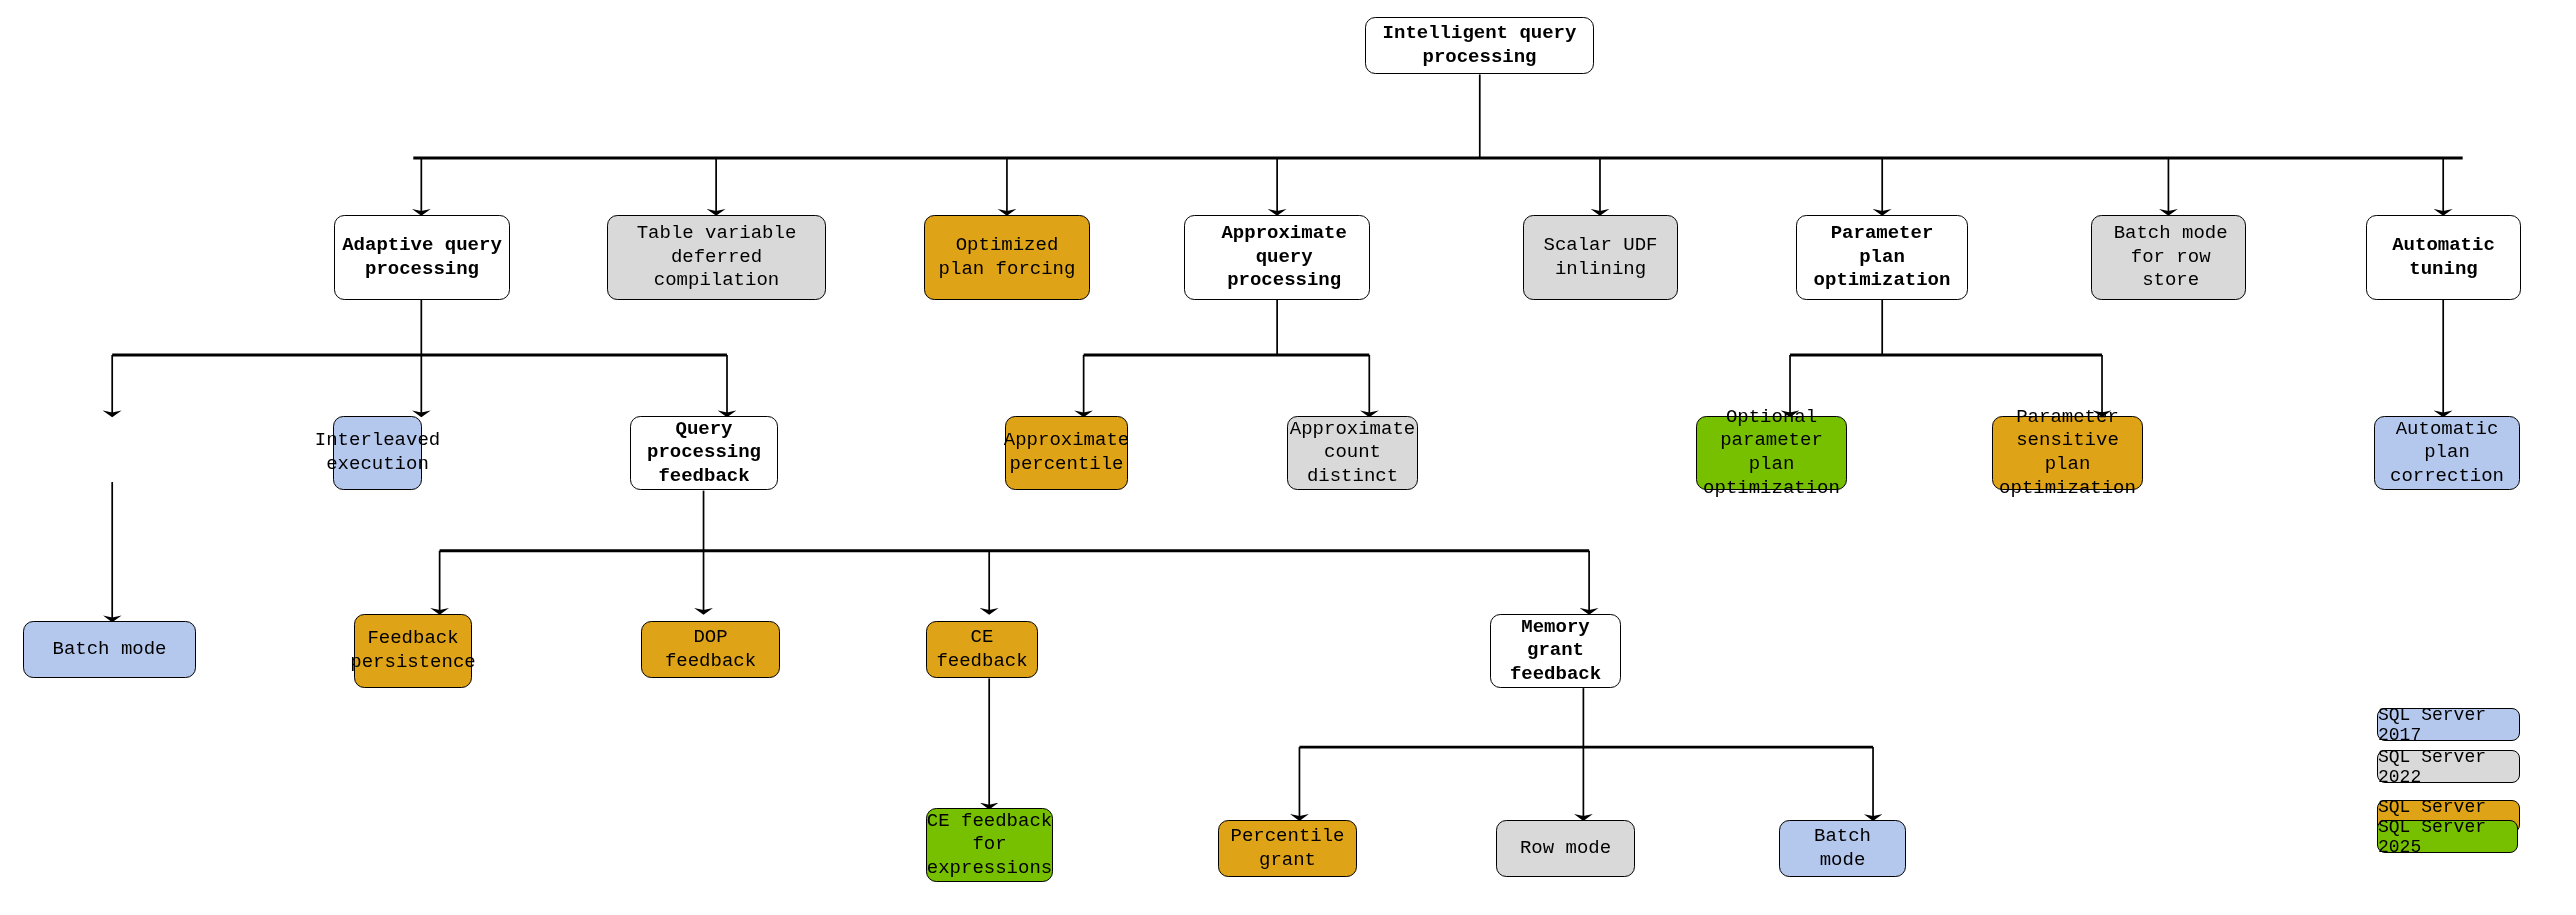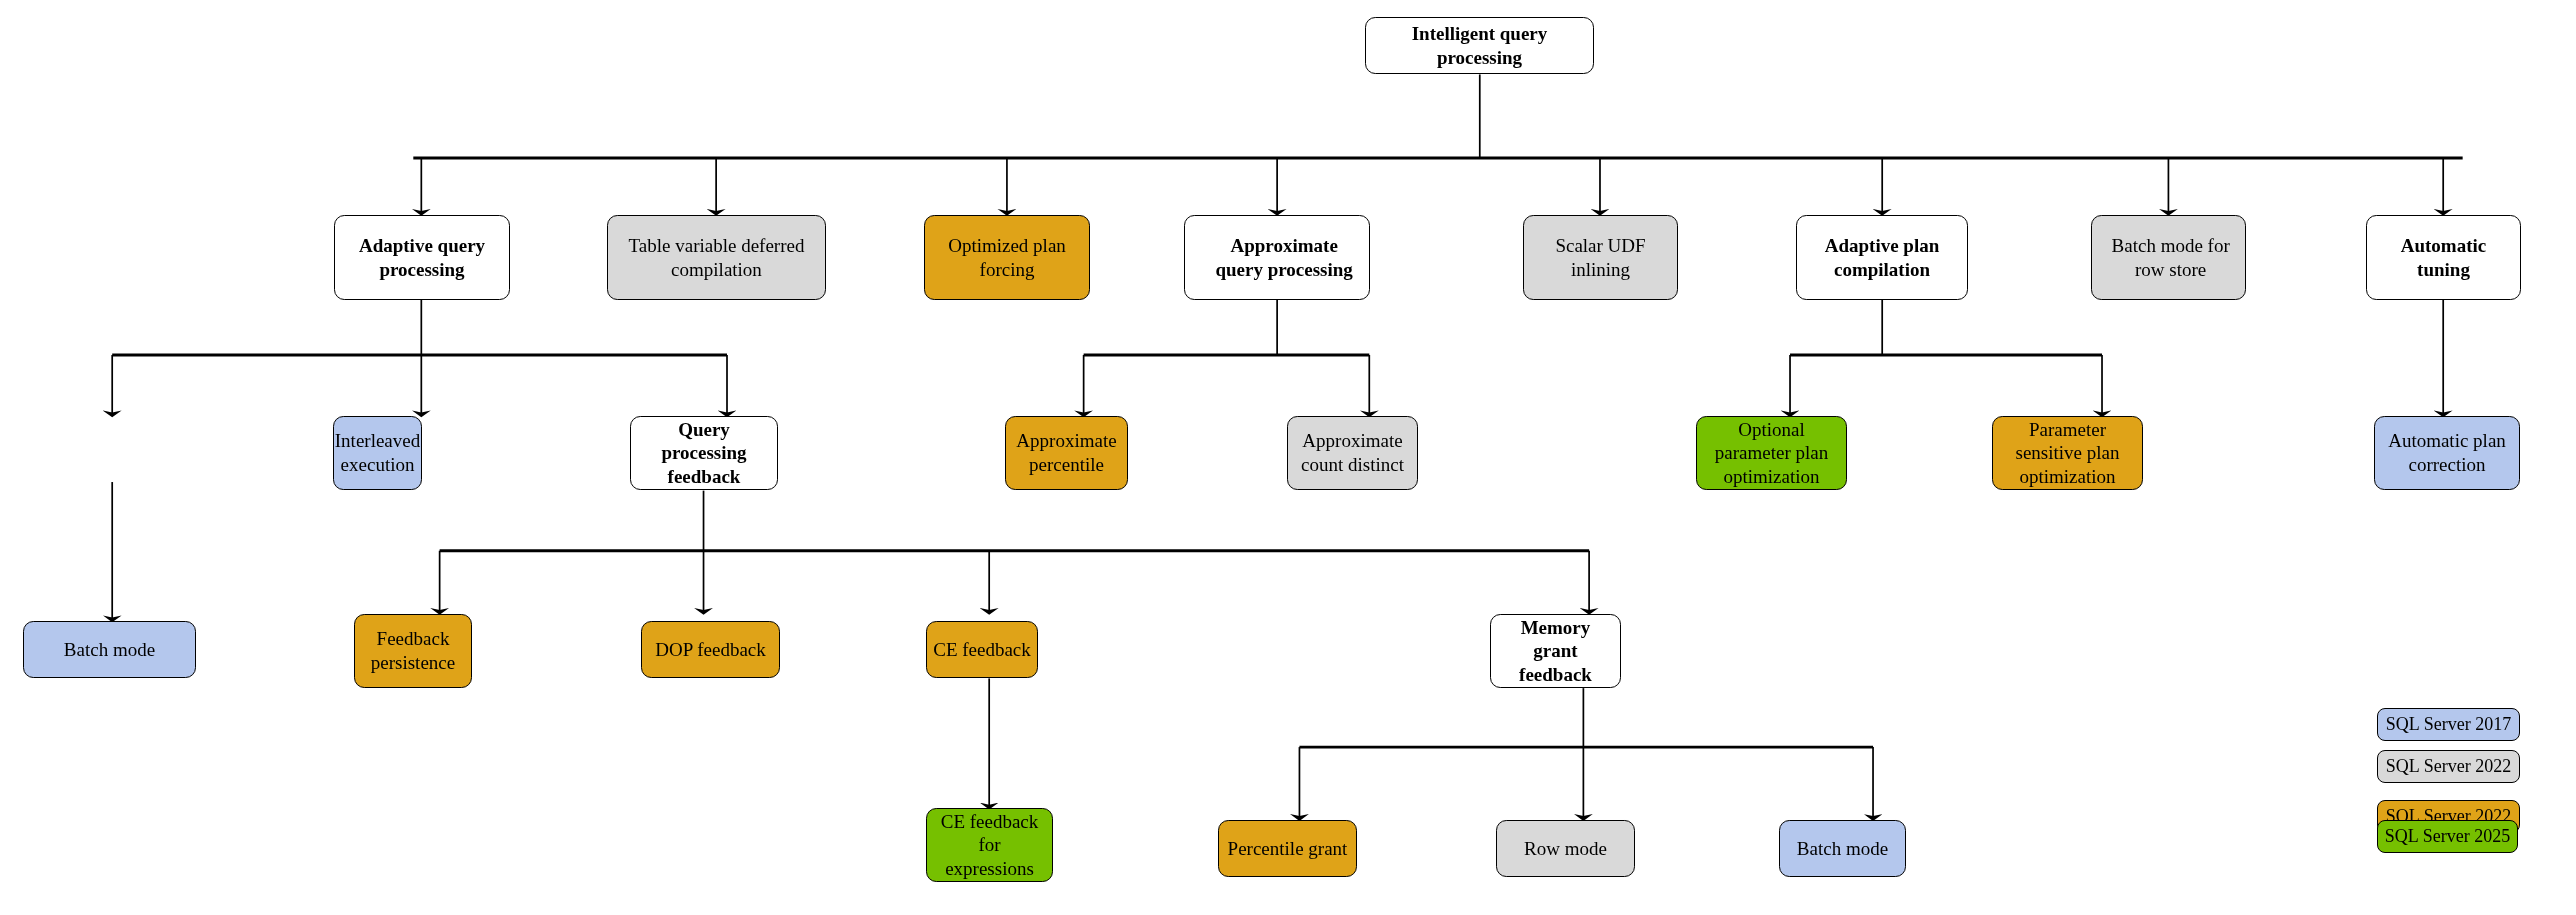--- a/index.html
+++ b/index.html
@@ -5,21 +5,21 @@
   html, body {
     margin: 0;
     padding: 0;
     background: #ffffff;
   }
   #canvas {
     position: relative;
     width: 2576px;
     height: 916px;
     background: #ffffff;
-    font-family: Liberation Serif, serif;
+    font-family: Liberation Mono, monospace;
     overflow: hidden;
   }
   #edges {
     position: absolute;
     left: 0;
     top: 0;
     width: 2576px;
     height: 916px;
     pointer-events: none;
   }
@@ -103,21 +103,21 @@
         <path d="M1728,1185 L1728,1408" stroke-width="3" marker-end="url(#arrow)"></path>
         <path d="M4268,523 L4268,723" stroke-width="3" marker-end="url(#arrow)"></path>
       </g>
   </svg>
 <div class="node bold" style="left: 1365px; top: 17px; width: 229px; height: 57px; background: rgb(255, 255, 255);">Intelligent query processing</div>
     <div class="node bold" style="left: 334px; top: 215px; width: 176px; height: 85px; background: rgb(255, 255, 255);">Adaptive query processing</div>
     <div class="node" style="left: 607px; top: 215px; width: 219px; height: 85px; background: rgb(217, 217, 217);">Table variable deferred compilation</div>
     <div class="node" style="left: 924px; top: 215px; width: 166px; height: 85px; background: rgb(223, 163, 24);">Optimized plan forcing</div>
     <div class="node bold" style="left: 1184px; top: 215px; width: 186px; height: 85px; background: rgb(255, 255, 255); padding-left: 20px;">Approximate query processing</div>
     <div class="node" style="left: 1523px; top: 215px; width: 155px; height: 85px; background: rgb(217, 217, 217);">Scalar UDF inlining</div>
-    <div class="node bold" style="left: 1796px; top: 215px; width: 172px; height: 85px; background: rgb(255, 255, 255);">Adaptive plan compilation</div>
+    <div class="node bold" style="left: 1796px; top: 215px; width: 172px; height: 85px; background: rgb(255, 255, 255);">Parameter plan optimization</div>
     <div class="node" style="left: 2091px; top: 215px; width: 155px; height: 85px; background: rgb(217, 217, 217); padding-left: 10px;">Batch mode for row store</div>
     <div class="node bold" style="left: 2366px; top: 215px; width: 155px; height: 85px; background: rgb(255, 255, 255);">Automatic tuning</div>
     <div class="node" style="left: 333px; top: 416px; width: 89px; height: 74px; background: rgb(180, 199, 237);">Interleaved execution</div>
     <div class="node bold" style="left: 630px; top: 416px; width: 148px; height: 74px; background: rgb(255, 255, 255);">Query processing feedback</div>
     <div class="node" style="left: 1005px; top: 416px; width: 123px; height: 74px; background: rgb(223, 163, 24);">Approximate percentile</div>
     <div class="node" style="left: 1287px; top: 416px; width: 131px; height: 74px; background: rgb(217, 217, 217);">Approximate count distinct</div>
     <div class="node" style="left: 1696px; top: 416px; width: 151px; height: 74px; background: rgb(118, 192, 0);">Optional parameter plan optimization</div>
     <div class="node" style="left: 1992px; top: 416px; width: 151px; height: 74px; background: rgb(223, 163, 24);">Parameter sensitive plan optimization</div>
     <div class="node" style="left: 2374px; top: 416px; width: 146px; height: 74px; background: rgb(180, 199, 237);">Automatic plan correction</div>
     <div class="node" style="left: 23px; top: 621px; width: 173px; height: 57px; background: rgb(180, 199, 237);">Batch mode</div>

